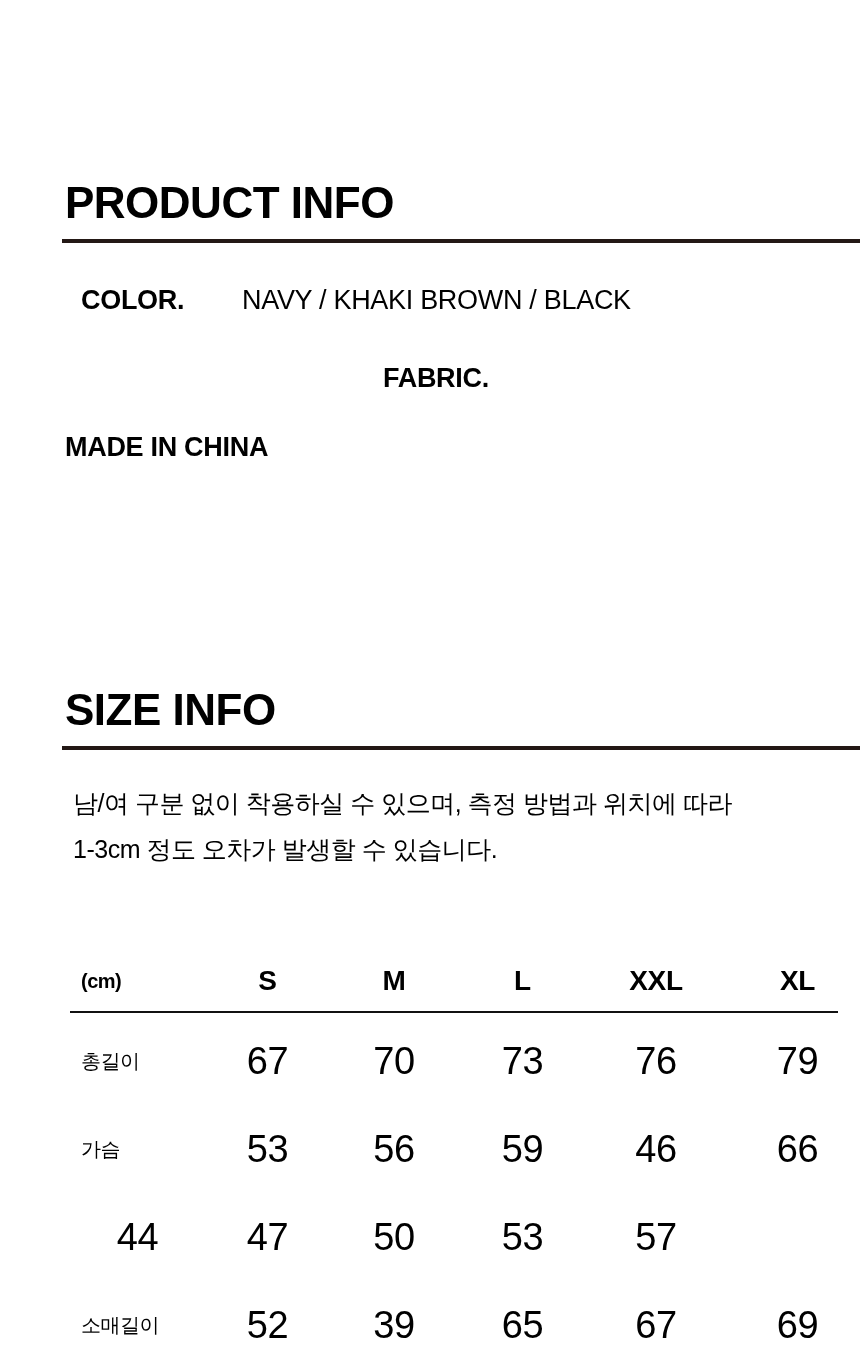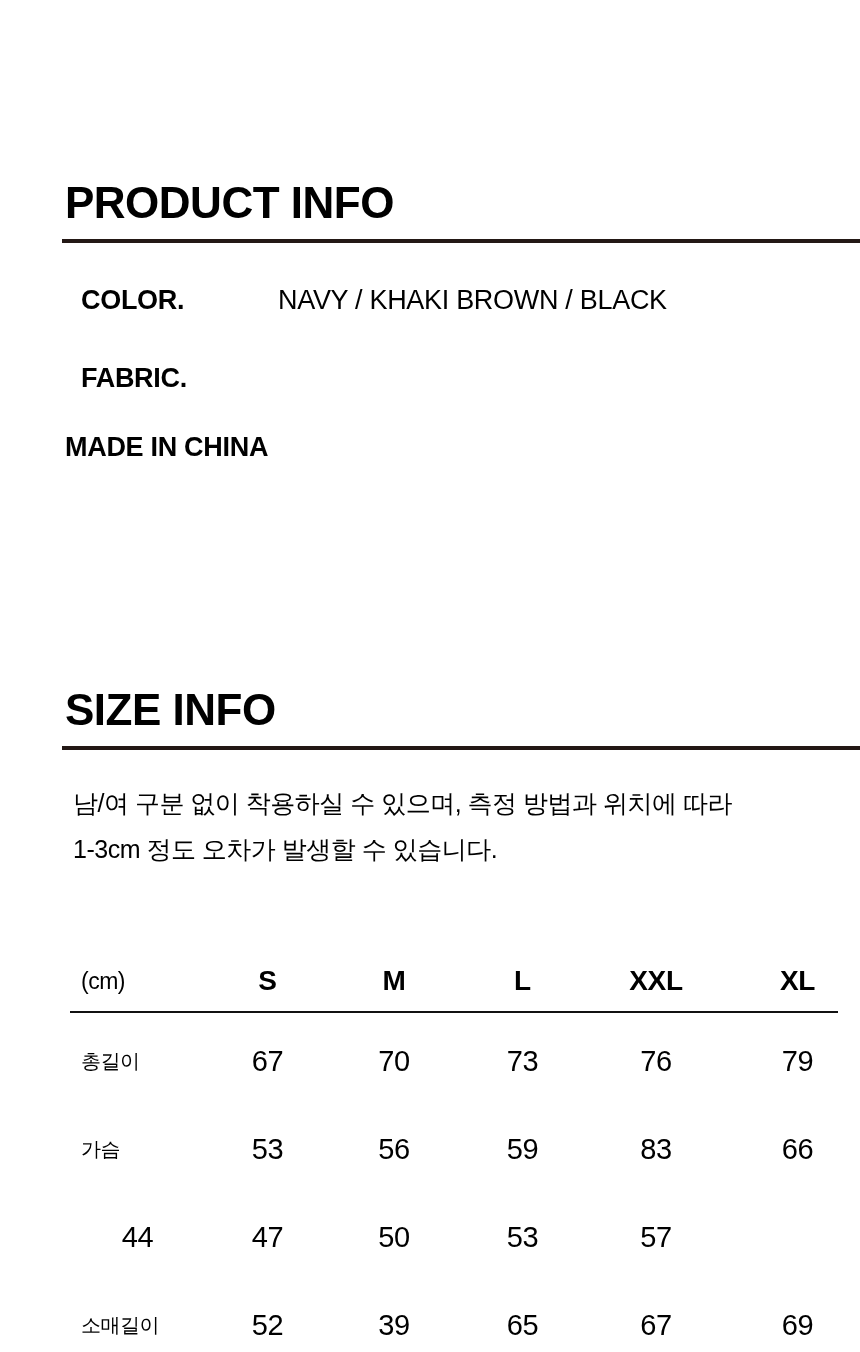--- a/index.html
+++ b/index.html
@@ -30,23 +30,22 @@
     border: none;
     width: 100%;
   }
   .info-rows { margin-top: 32px; }
   .info-row {
     display: flex;
     align-items: baseline;
     font-size: 27px;
     line-height: 34px;
     padding-left: 3px;
-    gap: 36px;
   }
-  .info-row + .info-row { margin-top: 28px; }
+  .info-row + .info-row { margin-top: 28px; justify-content: center; }
   .info-label {
     font-weight: bold;
     min-width: 145px;
     letter-spacing: -0.3px;
   }
   .info-value { letter-spacing: -0.3px; }
   .made-in {
     margin-top: 27px;
     font-size: 27px;
     line-height: 34px;
@@ -63,37 +62,37 @@
     padding-left: 3px;
   }
   .size-table { margin-top: 88px; }
   .size-row {
     display: grid;
     grid-template-columns: 135px 125px 128px 129px 138px 145px;
     align-items: center;
   }
   .size-row .cell {
     text-align: center;
-    font-size: 29px;
+    font-size: 38px;
     letter-spacing: -0.3px;
   }
   .size-row .row-label {
     text-align: left;
     font-size: 20px;
     padding-left: 3px;
     letter-spacing: -0.5px;
   }
   .header-row {
     line-height: 34px;
     padding-bottom: 5px;
     border-bottom: 2px solid #111111;
   }
   .header-row .unit-label {
-    font-size: 23px;
-    font-weight: normal;
+    font-size: 20px;
+    font-weight: bold;
   }
   .header-row .cell {
     font-size: 28px;
     font-weight: bold;
   }
   .data-row { height: 80px; }
   .data-row:first-of-type { margin-top: 15px; }
 </style>
 </head>
 <body>
@@ -141,21 +140,21 @@
       <div class="cell">73</div>
       <div class="cell">76</div>
       <div class="cell">79</div>
     </div>
 
     <div class="size-row data-row">
       <div class="row-label">가슴</div>
       <div class="cell">53</div>
       <div class="cell">56</div>
       <div class="cell">59</div>
-      <div class="cell">83</div>
+      <div class="cell">46</div>
       <div class="cell">66</div>
     </div>
 
     <div class="size-row data-row">
       <div class="cell">44</div>
       <div class="cell">47</div>
       <div class="cell">50</div>
       <div class="cell">53</div>
       <div class="cell">57</div>
     </div>

